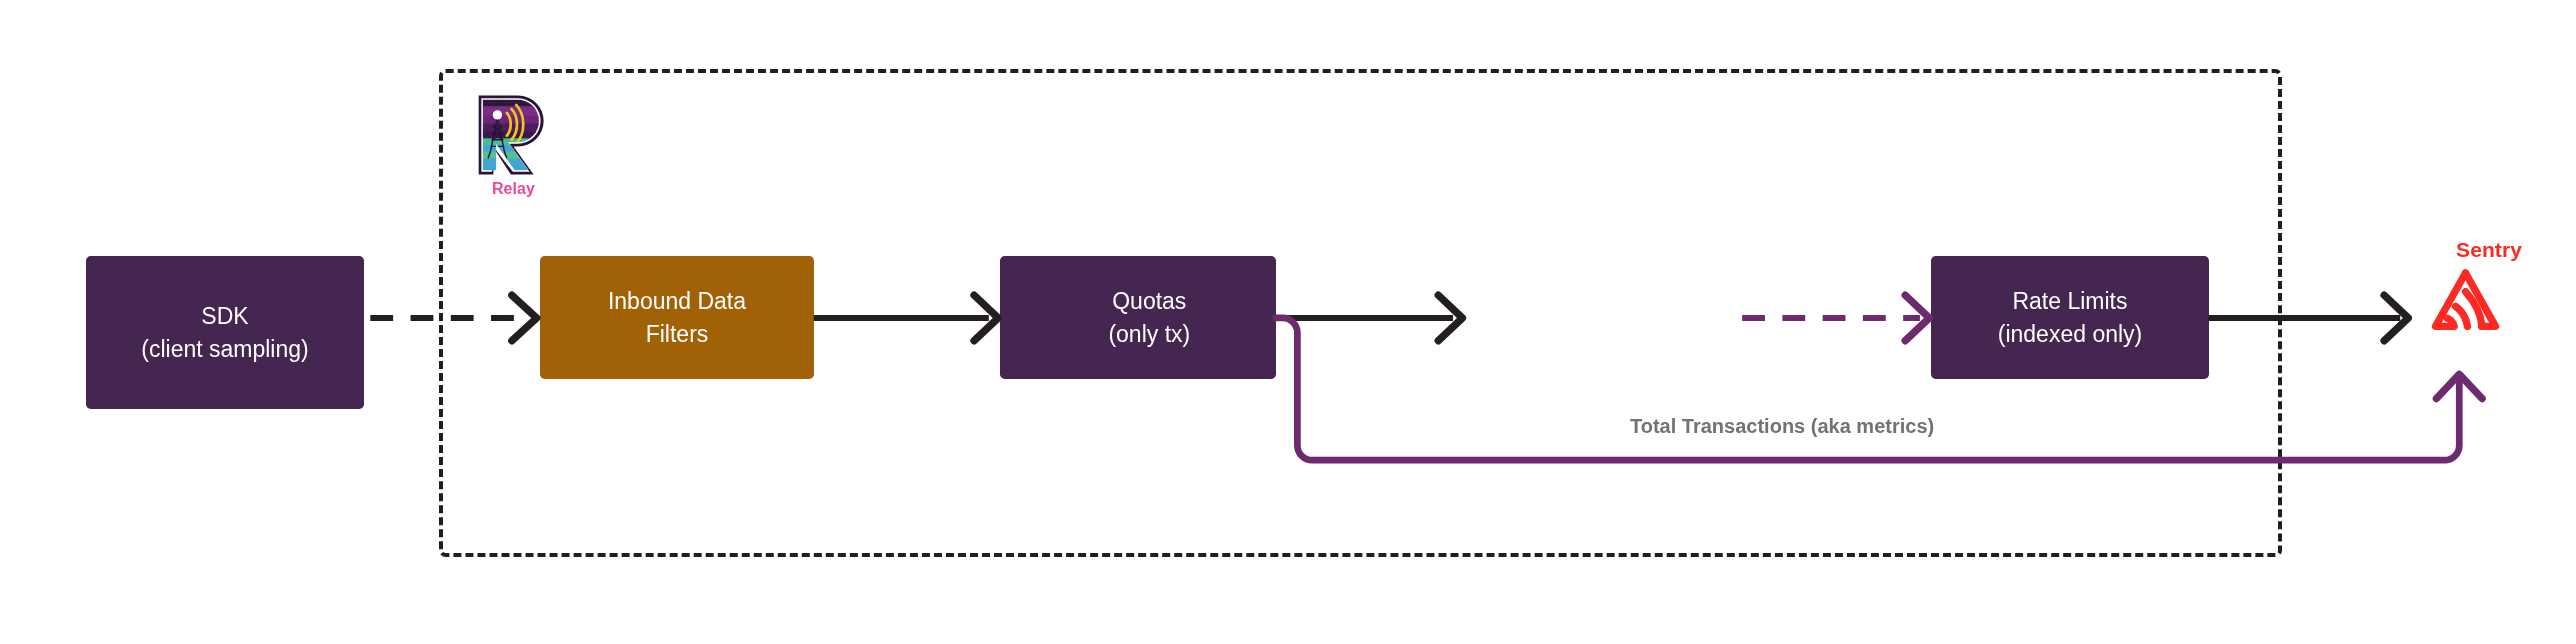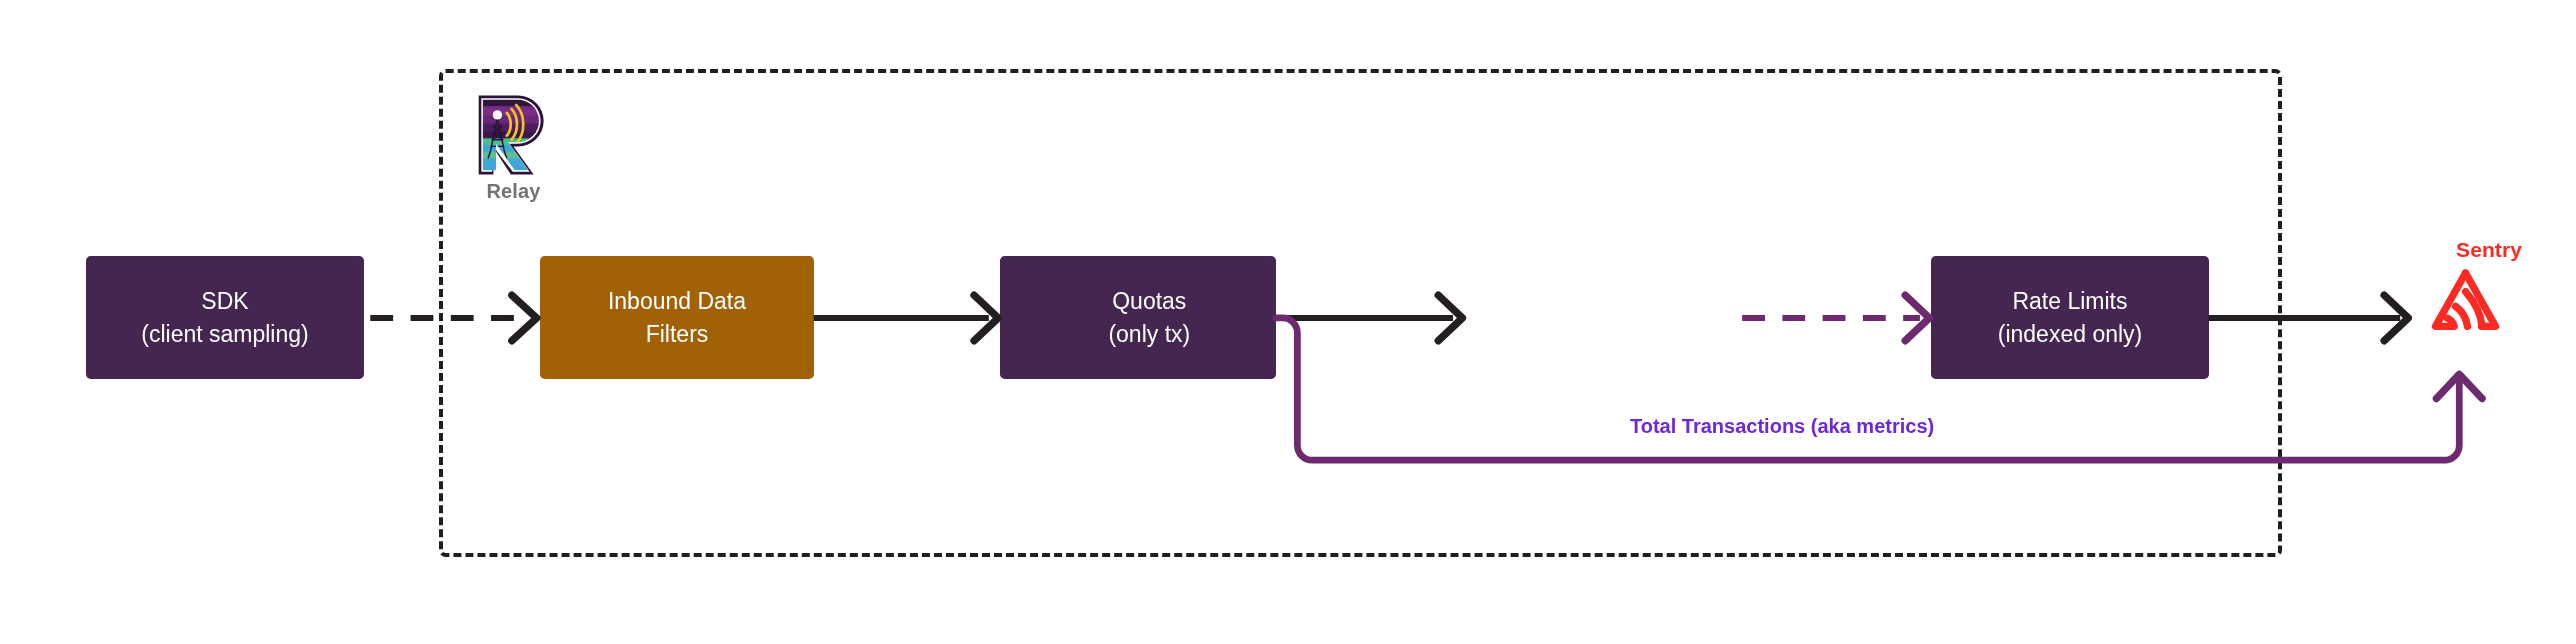--- a/index.html
+++ b/index.html
@@ -22,41 +22,41 @@
   }
 
   
   .relay-logo-wrap{
     position:absolute; left:470px; top:94px;
     width:87px; text-align:center;
   }
   .relay-mark{ width:75px; height:82px; display:block; margin:0 auto; }
   .relay-label{
     margin-top:4px;
-    font-size:20px; font-weight:bold; color:#737373;
+    font-size:16px; font-weight:bold; color:#ec4899;
     letter-spacing:0.1px;
     font-family:"Liberation Sans", sans-serif;
   }
 
   
   .node{
     position:absolute;
     border-radius:4.7px;
     display:flex; flex-direction:column;
     align-items:center; justify-content:center;
     color:#ffffff;
     font-size:23px;
     line-height:1.42;
     text-align:center;
     padding:0 9.4px;
     font-family:"Liberation Sans", sans-serif;
   }
   .node .l1,.node .l2{ display:block; white-space:nowrap; }
 
-  .node-sdk      { left:86px;  top:256px; width:278px; height:123px; background:#452650; }
+  .node-sdk      { left:86px;  top:256px; width:278px; height:153px; background:#452650; }
   .node-filters  { left:540px;  top:256px; width:274px; height:123px; background:#a16207; }
   .node-quotas   { left:1000px; top:256px; width:276px; height:123px; background:#452650;padding-left:32px; }
   .node-dynamic  { left:1464px; top:256px; width:278px; height:123px; background:#6D2A6E; }
   .node-rate     { left:1931px; top:256px; width:278px; height:123px; background:#452650; }
 
   
   .sentry-wrap{
     position:absolute; left:2408px; top:238px;
     width:114px; text-align:right;
   }
@@ -72,21 +72,21 @@
     position:absolute; left:0; top:0;
     width:2576px; height:644px;
     pointer-events:none;
   }
 
   
   .metrics-label{
     position:absolute;
     left:1630px; top:415px;
     font-size:20px; font-weight:bold;
-    color:#6d28d9;
+    color:#737373;
     white-space:nowrap;
     font-family:"Liberation Sans", sans-serif;
   }
 </style>
 </head>
 <body>
 
 <div id="stage">
 
   <div class="relay-boundary"></div>

